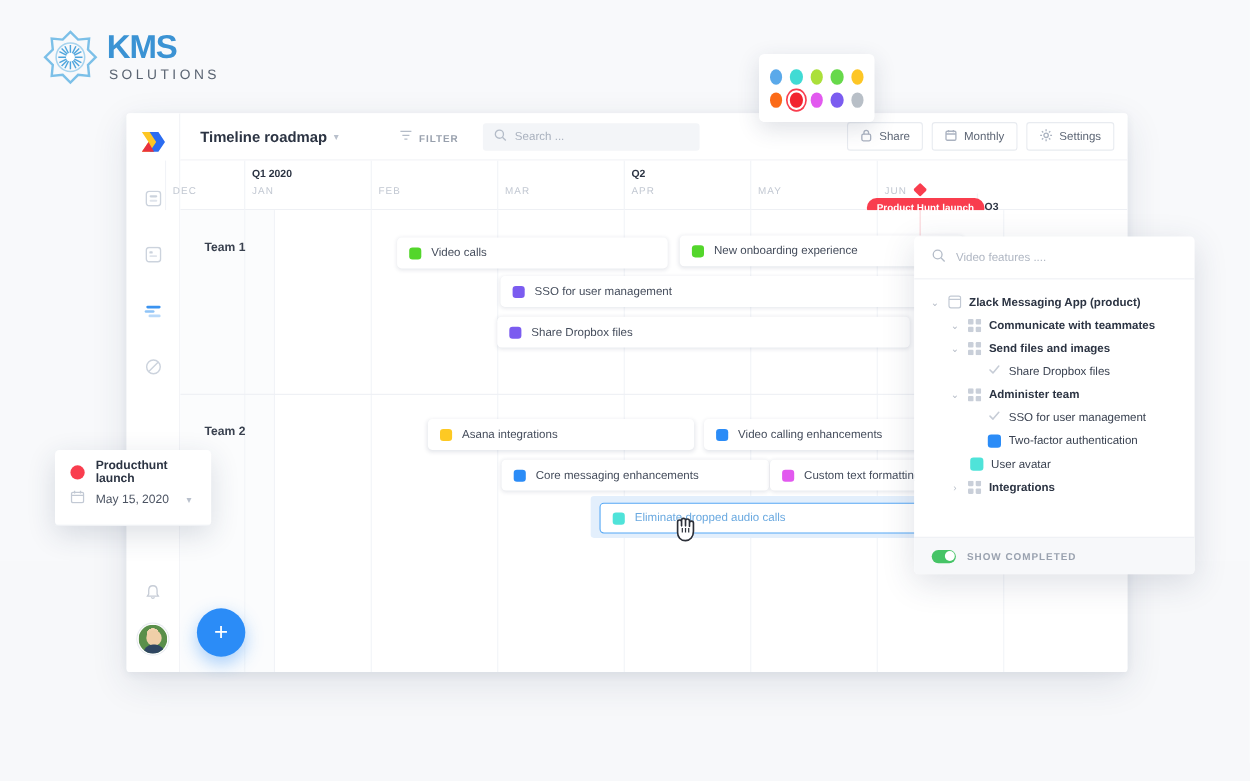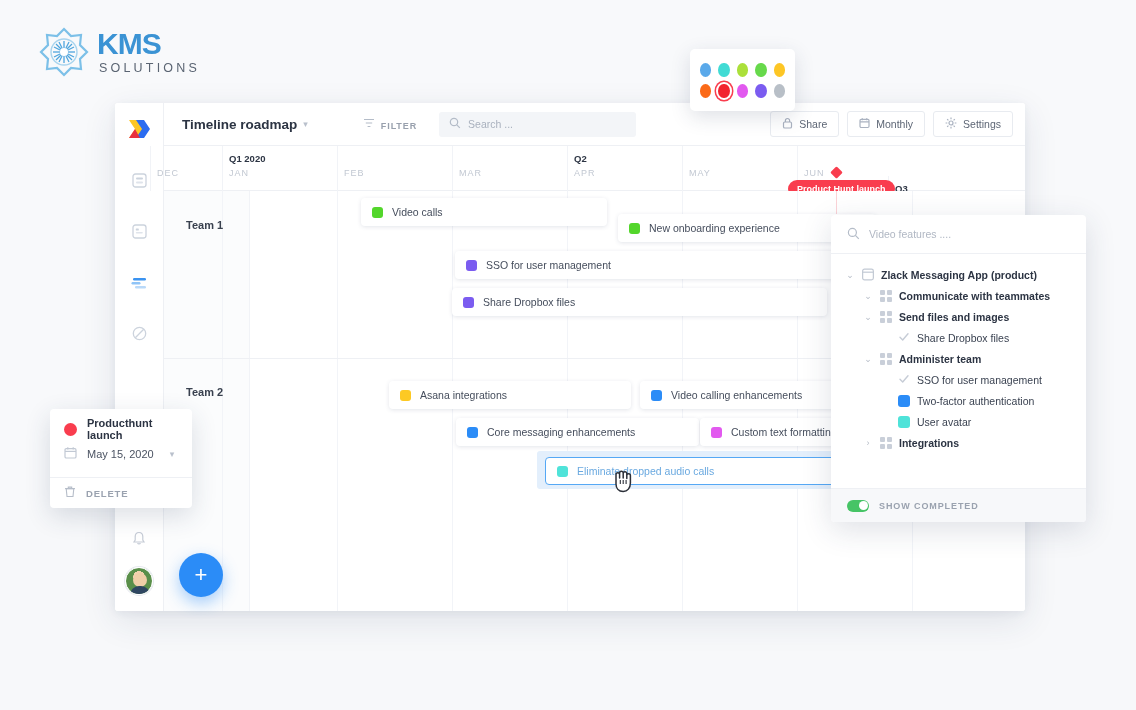--- a/index.html
+++ b/index.html
@@ -333,21 +333,21 @@
       <div class="lanehdr"></div>
     <div class="vline" style="left: 58px;"></div>
         <div class="vline" style="left: 173px;"></div>
         <div class="vline" style="left: 288px;"></div>
         <div class="vline" style="left: 403px;"></div>
         <div class="vline" style="left: 518px;"></div>
         <div class="vline" style="left: 633px;"></div>
         <div class="vline" style="left: 748px;"></div>
         <div class="ms-line" style="left: 672px; top: 0px; height: 275px;"></div>
         <div class="lane-label" style="top: 28px;">Team 1</div>
-        <div class="bar" style="left: 197px; top: 7px; width: 246px;">
+        <div class="bar" style="left: 197px; top: 25px; width: 246px;">
           <div class="chip" style="background: rgb(83, 214, 43);"></div>
           <div class="bar-label">Video calls</div>
         </div>
         <div class="bar" style="left: 454px; top: 23px; width: 258px;">
           <div class="chip" style="background: rgb(83, 214, 43);"></div>
           <div class="bar-label">New onboarding experience</div>
         </div>
         <div class="bar" style="left: 291px; top: 60px; width: 422px;">
           <div class="chip" style="background: rgb(123, 92, 240);"></div>
           <div class="bar-label">SSO for user management</div>
@@ -416,28 +416,20 @@
       <span><svg width="13" height="13" viewBox="0 0 13 13">
             <rect x="1" y="2.6" width="11" height="9.4" rx="1.3" fill="none" stroke="#c2c9d4" stroke-width="1.2"></rect>
             <line x1="1" y1="5.4" x2="12" y2="5.4" stroke="#c2c9d4" stroke-width="1.2"></line>
             <line x1="3.8" y1="1.2" x2="3.8" y2="3.6" stroke="#c2c9d4" stroke-width="1.2"></line>
             <line x1="9.2" y1="1.2" x2="9.2" y2="3.6" stroke="#c2c9d4" stroke-width="1.2"></line>
           </svg></span>
       <div class="detail-date">May 15, 2020</div>
       <span class="caret">▾</span>
     </div>
     <div class="detail-sep"></div>
-    <div class="detail-row">
-      <span><svg width="12" height="13" viewBox="0 0 12 13">
-            <path d="M2.2 3.6 H9.8 L9 11.5 H3 Z" fill="none" stroke="#b6bdc9" stroke-width="1.1"></path>
-            <line x1="1" y1="3.6" x2="11" y2="3.6" stroke="#b6bdc9" stroke-width="1.1"></line>
-            <path d="M4.3 3.6 V2.1 H7.7 V3.6" fill="none" stroke="#b6bdc9" stroke-width="1.1"></path>
-          </svg></span>
-      <div class="detail-del">DELETE</div>
-    </div>
   </div>
 
   <div class="panel">
     <div class="panel-search">
       <span>
         <svg width="13" height="13" viewBox="0 0 13 13">
             <circle cx="5.4" cy="5.4" r="4" fill="none" stroke="#b4bcc8" stroke-width="1.2"></circle>
             <line x1="8.4" y1="8.4" x2="11.8" y2="11.8" stroke="#b4bcc8" stroke-width="1.2"></line>
           </svg>
       </span>
@@ -502,21 +494,21 @@
           <div class="tcheck"><svg width="12" height="12" viewBox="0 0 12 12">
               <path d="M2 6.3 L4.7 9 L10 2.8" fill="none" stroke="#c6ccd6" stroke-width="1.4" stroke-linecap="round" stroke-linejoin="round"></path>
             </svg></div>
           <div class="tlabel">SSO for user management</div>
         </div>
         <div class="trow" style="padding-left: 50px;">
           <div class="tchev"></div>
           <div class="tchip" style="background: rgb(43, 140, 247);"></div>
           <div class="tlabel">Two-factor authentication</div>
         </div>
-        <div class="trow" style="padding-left: 50px;">
+        <div class="trow" style="padding-left: 34px;">
           <div class="tchev"></div>
           <div class="tchip" style="background: rgb(79, 227, 217);"></div>
           <div class="tlabel">User avatar</div>
         </div>
         <div class="trow" style="padding-left: 32px;">
           <div class="tchev">›</div>
           <div class="tico">
             <svg width="12" height="12" viewBox="0 0 12 12">
               <rect x="0" y="0" width="5" height="5" rx="1" fill="#c9cfd9"></rect>
               <rect x="7" y="0" width="5" height="5" rx="1" fill="#c9cfd9"></rect>

